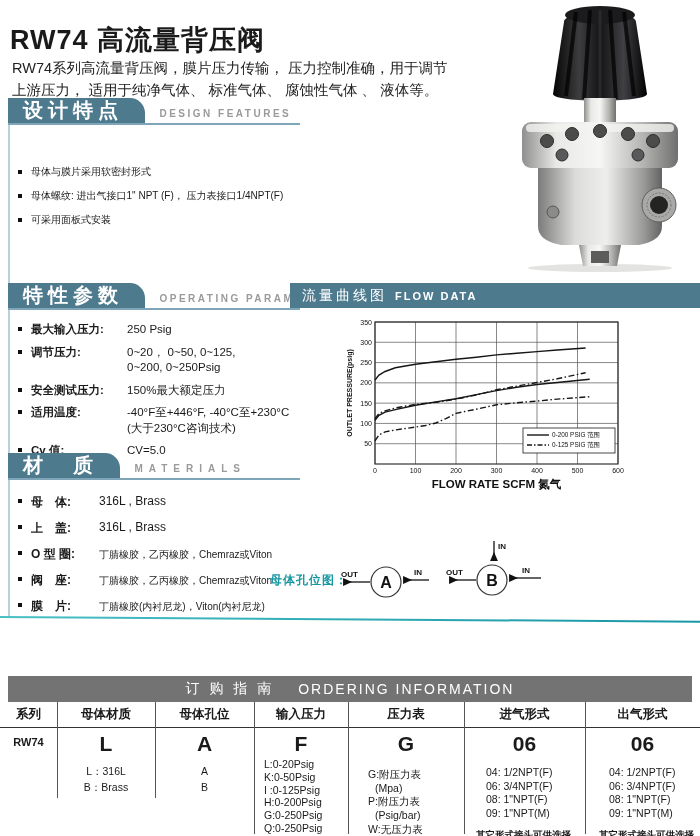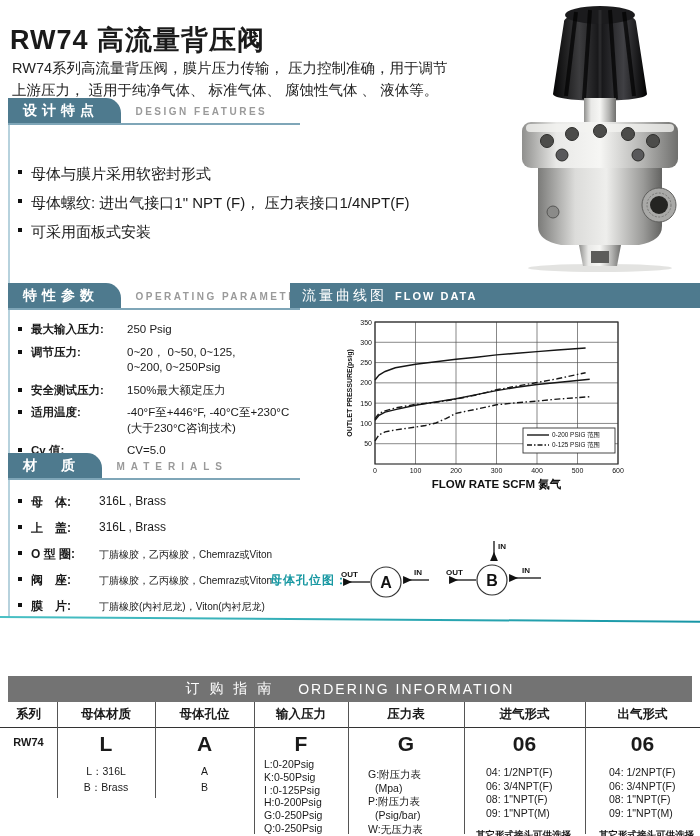--- a/index.html
+++ b/index.html
@@ -15,30 +15,30 @@
   
   .vline{left:8px;top:100px;width:2px;height:517px;background:#b7d2dd;}
   .teal-line{left:0px;top:616px;width:700px;height:2px;
              background:linear-gradient(90deg,#49c0c4,#1796a6);
              transform:rotate(0.38deg);transform-origin:left center;}
 
   
   .sec{width:292px;}
   .sec-head{height:25px;border-bottom:2px solid #7fa6b8;position:relative;white-space:nowrap;}
   .tab{display:inline-block;background:#4e7a8e;color:#fff;font-weight:bold;
-       font-size:14px;letter-spacing:5px;padding:4px 22px 5px 15px;
+       font-size:20px;letter-spacing:5px;padding:4px 22px 5px 15px;
        border-radius:0 15px 0 0;line-height:16px;}
   .sec-en{color:#9a9a9a;font-size:10px;font-weight:bold;letter-spacing:2.5px;margin-left:10px;}
   .en-wide{letter-spacing:6px;}
 
   
   .blist{margin:0;padding:0;list-style:none;}
   #sec-design .blist{margin-top:40px;}
   .blist li{display:flex;align-items:flex-start;margin-bottom:10px;
-            font-size:15px;white-space:nowrap;}
+            font-size:10px;white-space:nowrap;}
   .sq{width:4px;height:4px;background:#111;margin:5px 9px 0 10px;flex:0 0 auto;}
 
   
   .prow{display:flex;align-items:flex-start;margin-bottom:7px;font-size:11.5px;white-space:nowrap;}
   .prow .sq{margin-top:5px;}
   .plabel{width:96px;font-weight:bold;flex:0 0 auto;}
   .pvalue{line-height:1.35;}
   #sec-params .plist{margin-top:12px;}
 
   

